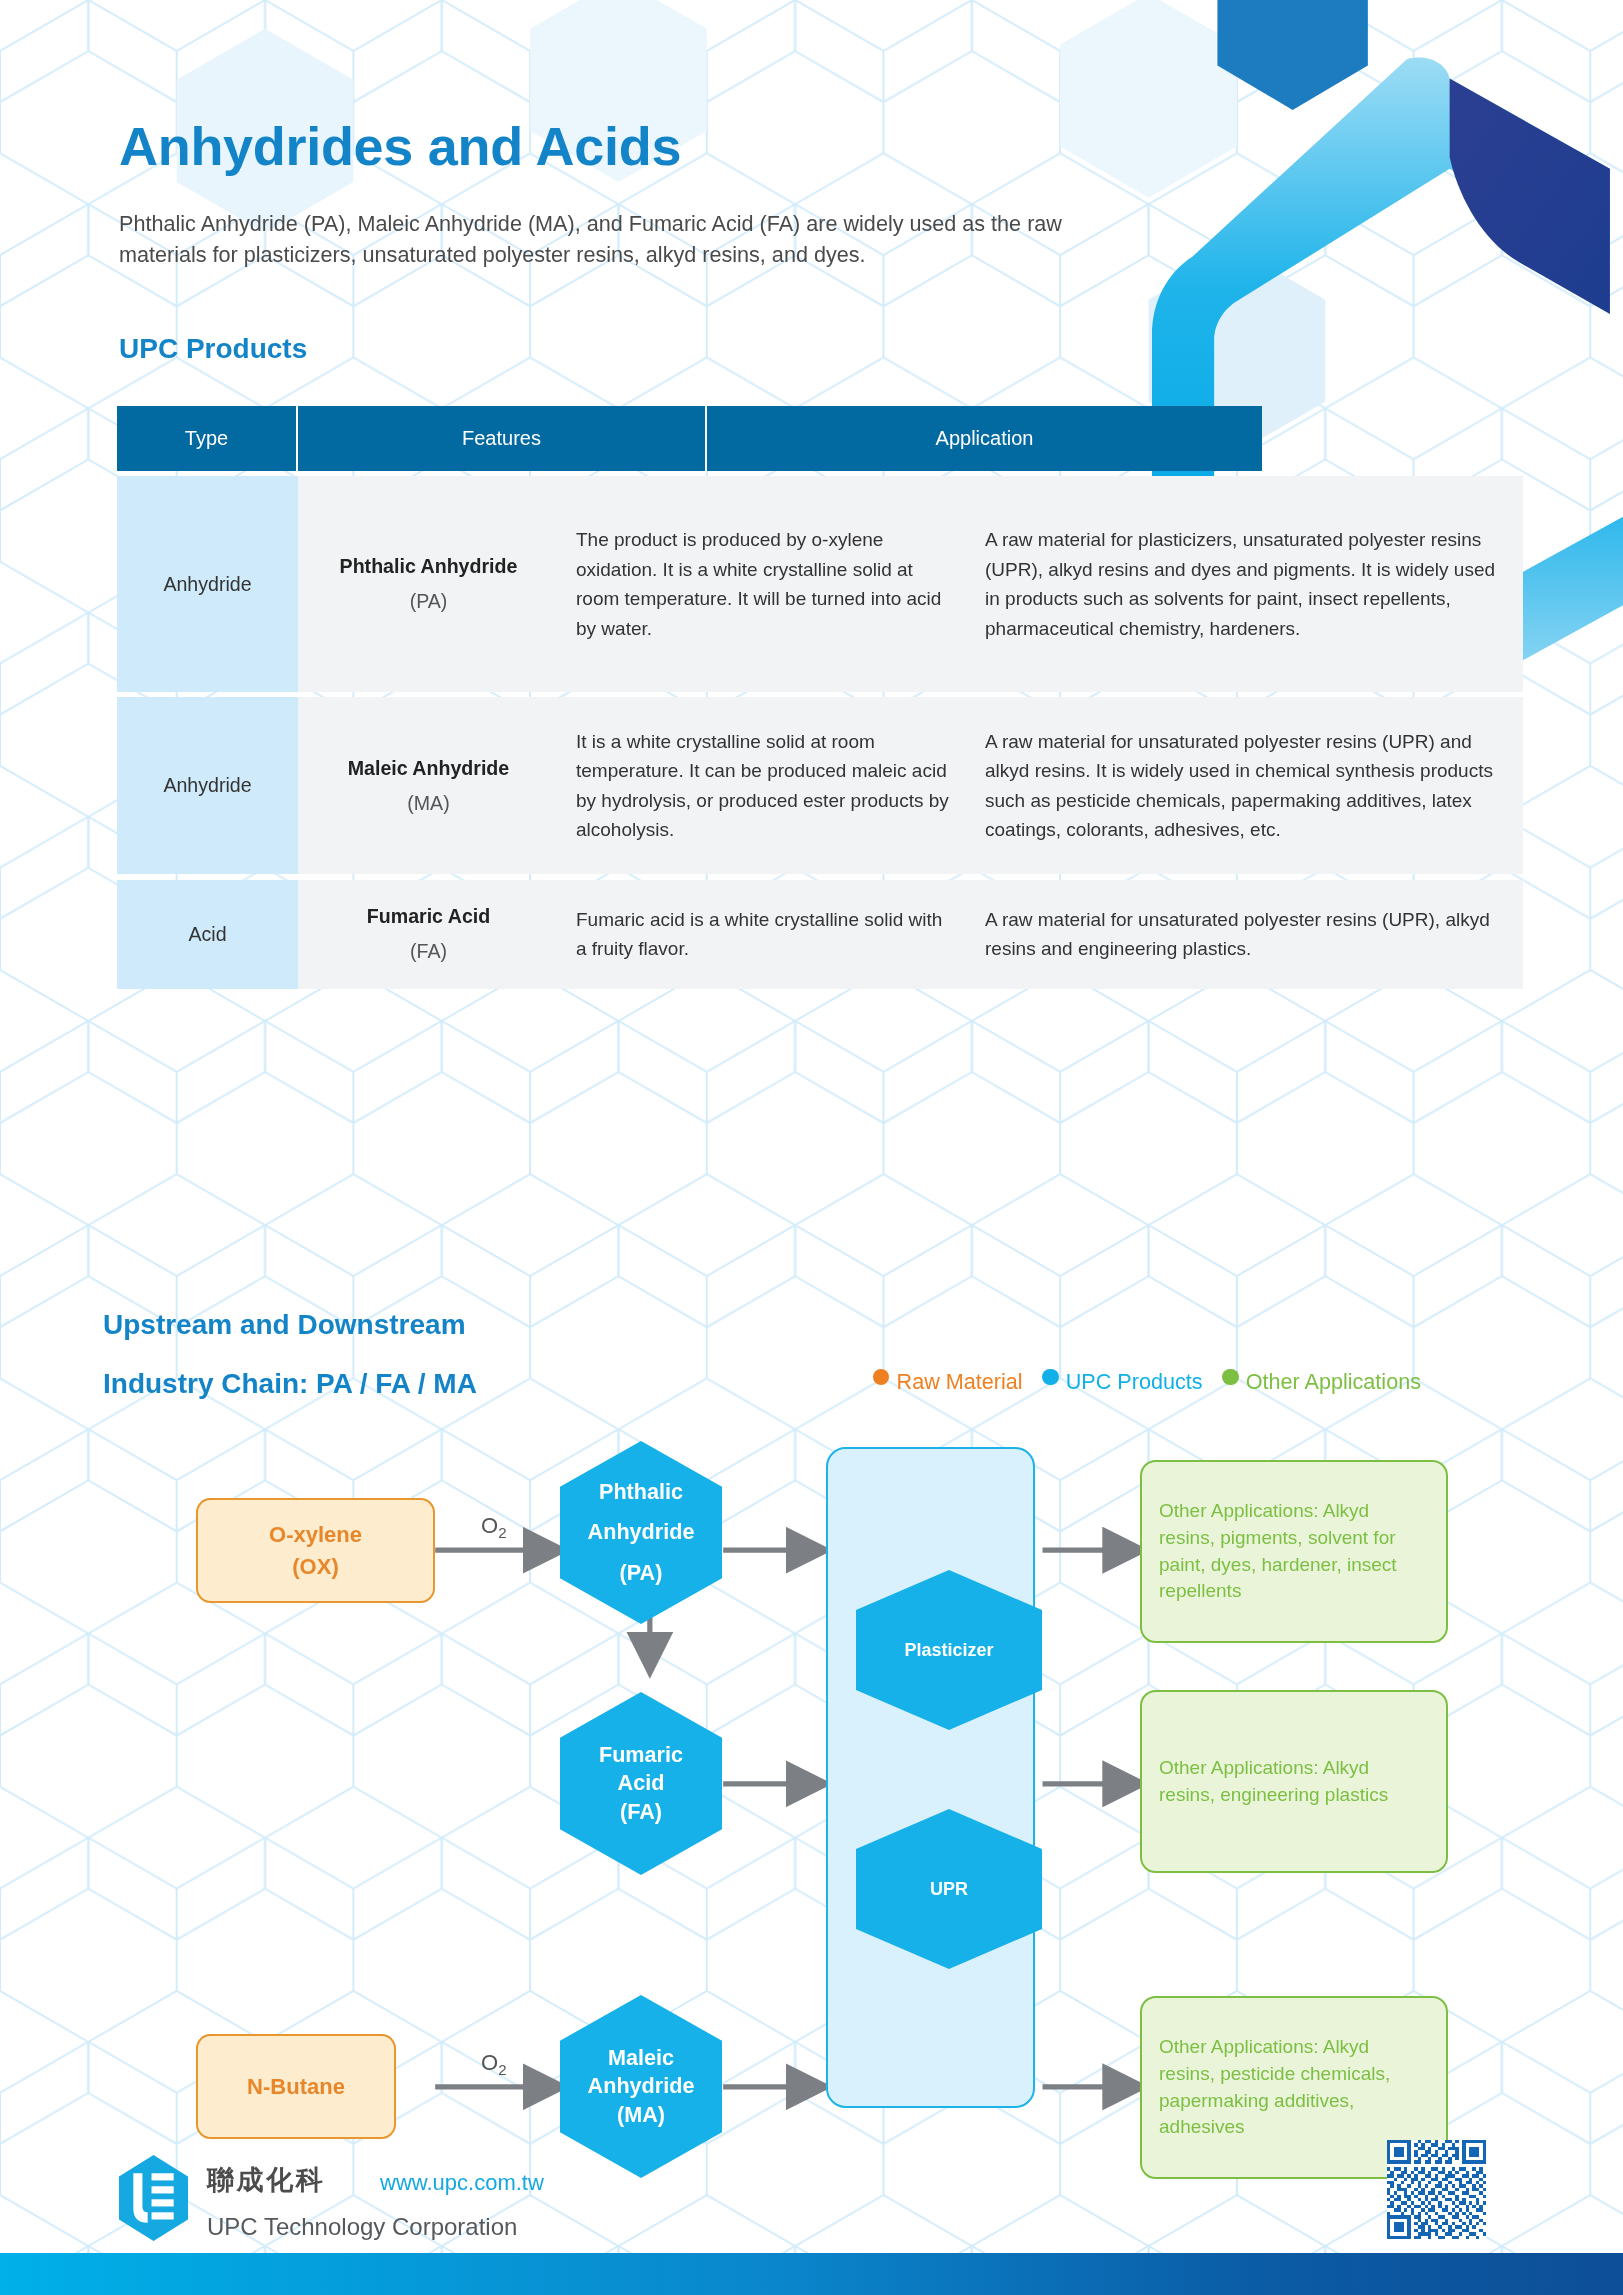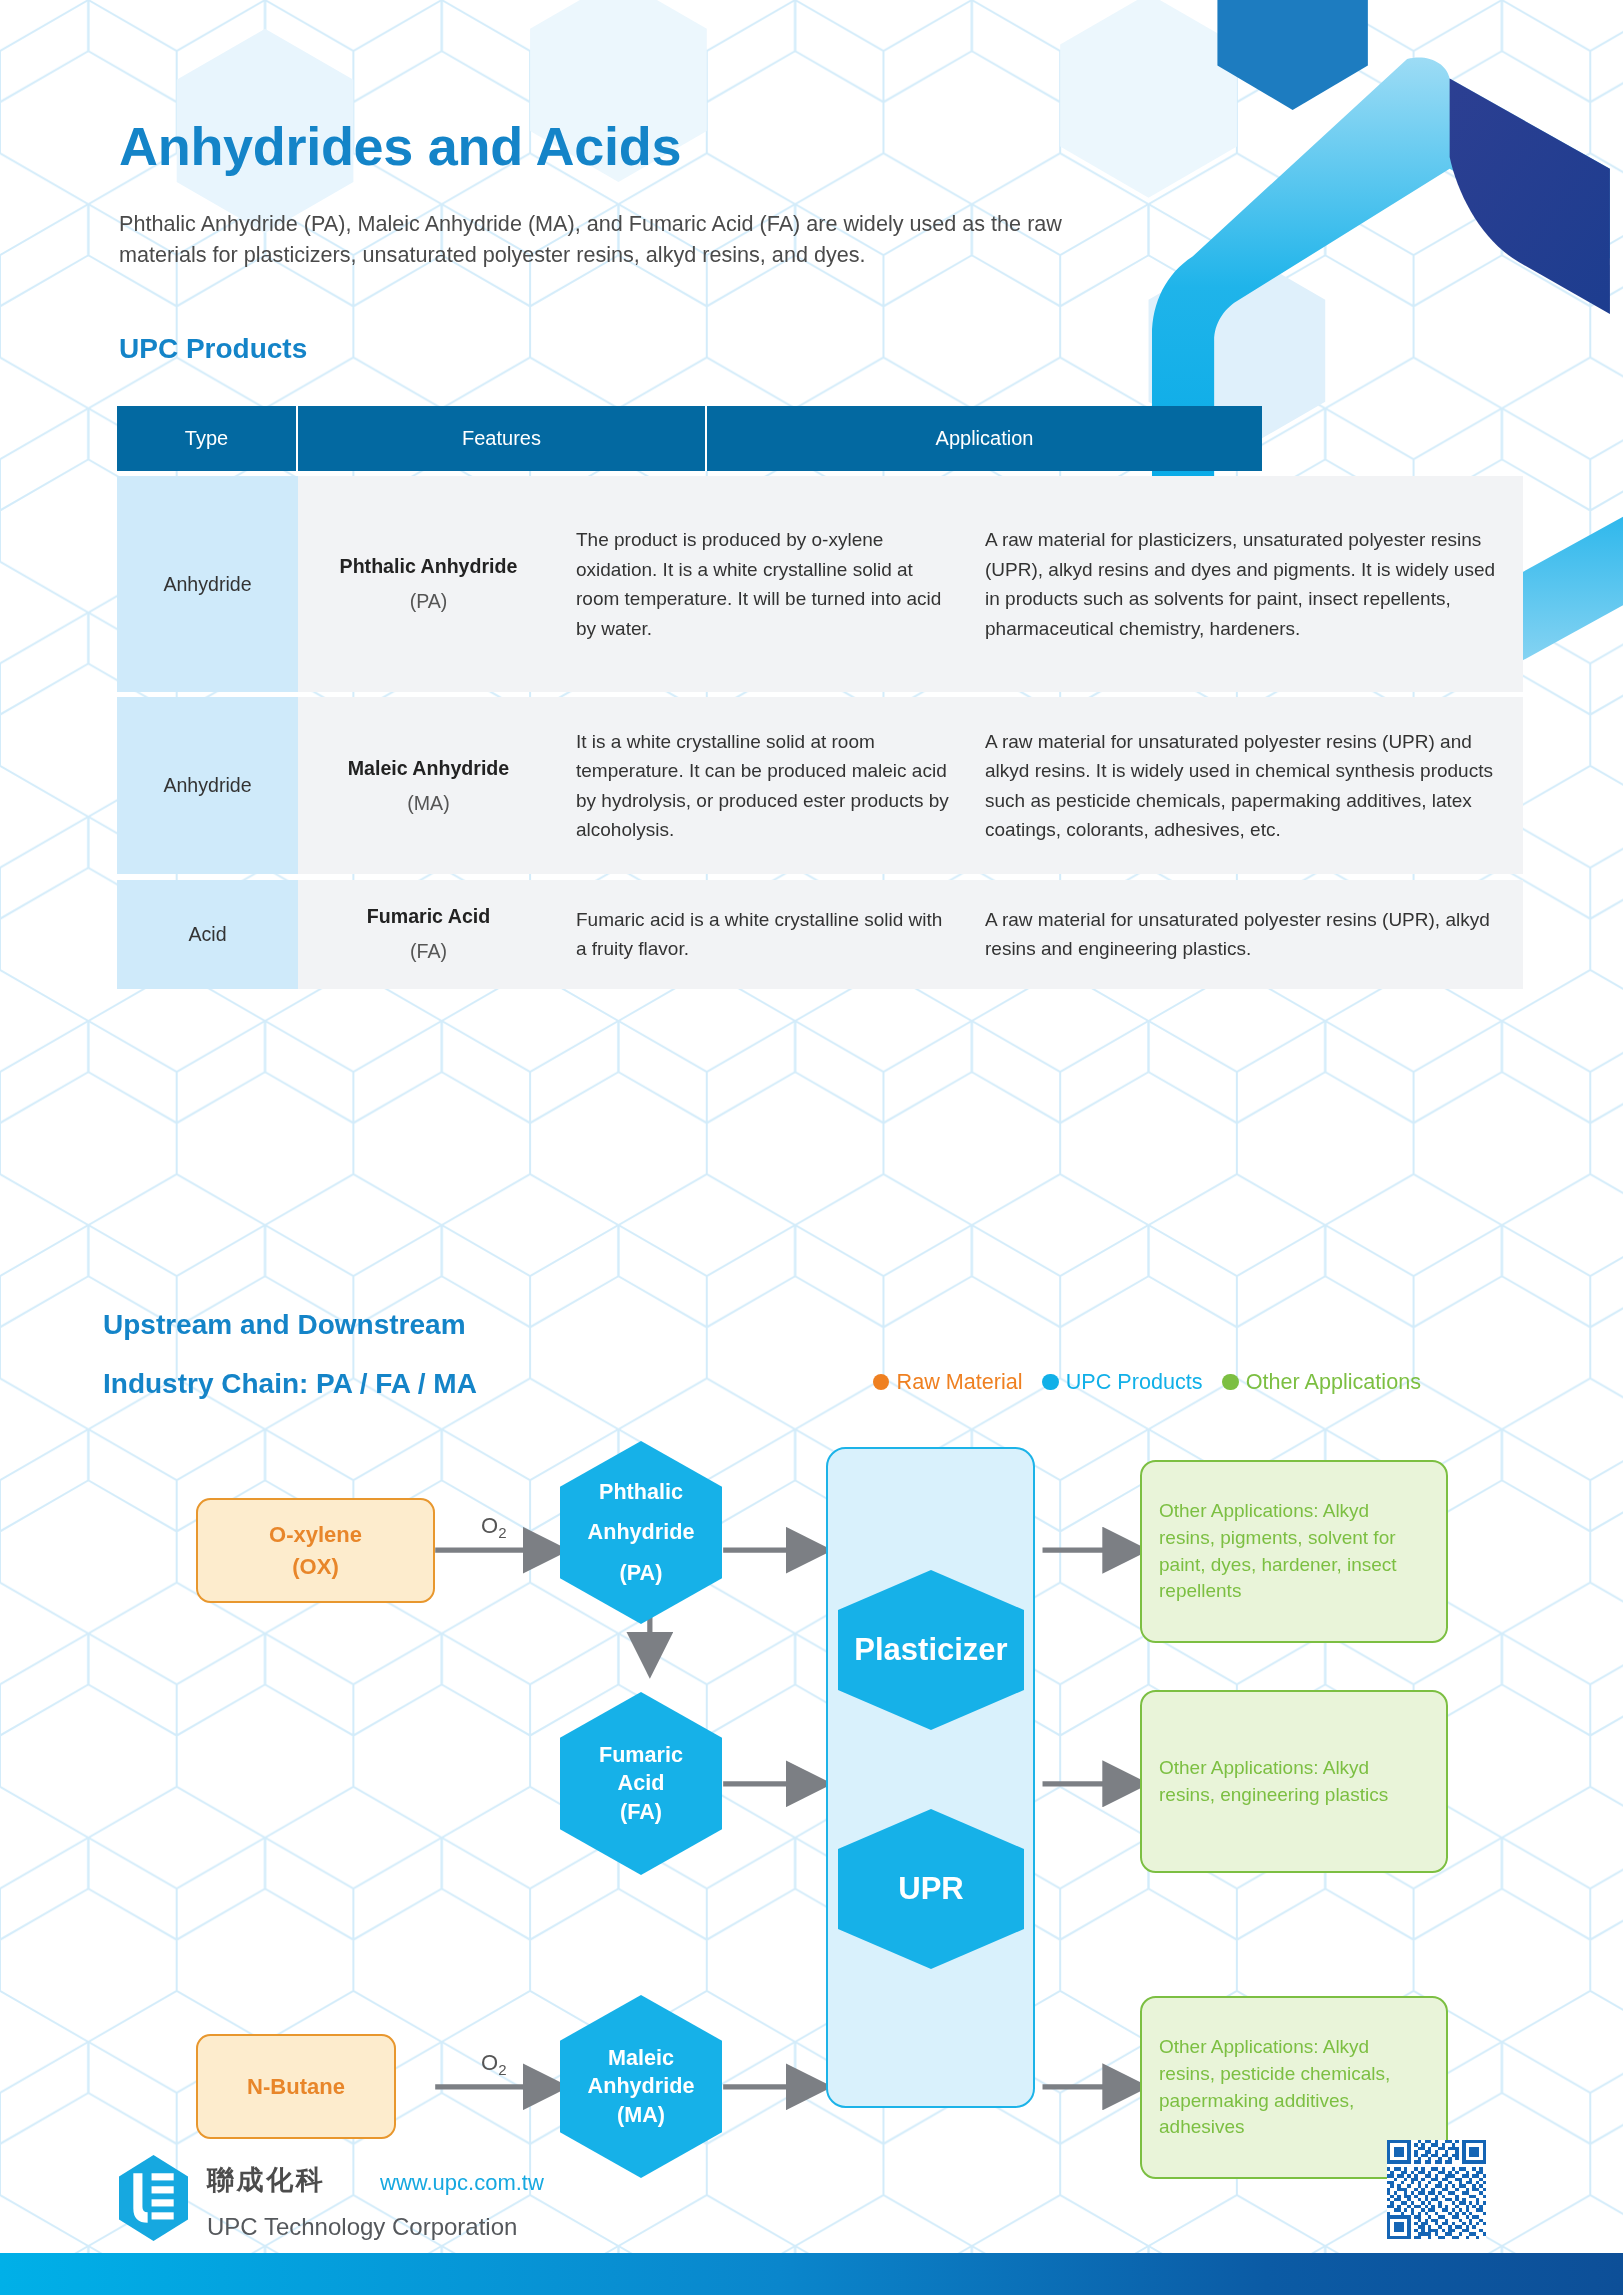--- a/index.html
+++ b/index.html
@@ -106,21 +106,21 @@
   #chain-heading-1 { left: 103px; top: 1309px; }
   #chain-heading-2 { left: 103px; top: 1368px; }
 
   .legend {
     position: absolute;
     left: 873px; top: 1369px;
     display: flex; align-items: center; gap: 19.6px;
     z-index: 6;
     font-size: 21.6px;
   }
-  .legend .item { display:flex; align-items:center; gap: 7.2px; }
+  .legend .item { display:flex; gap: 7.2px; }
   .legend .dot { width: 16.4px; height: 16.4px; border-radius: 50%; display:inline-block; }
 
   .diagram { position: absolute; left: 0; top: 1427px; width: 1623px; height: 694px; z-index: 5; }
 
   .node {
     position: absolute;
     display: flex; flex-direction: column;
     align-items: center; justify-content: center;
     text-align: center;
   }
@@ -132,23 +132,24 @@
     font-weight: bold;
     font-size: 22px;
     line-height: 1.45;
   }
   .hexnode {
     color: #fff; font-weight: bold; font-size: 21.6px; line-height:1.32;
     background: #16b1e8;
     clip-path: polygon(50% 0%, 100% 25%, 100% 75%, 50% 100%, 0% 75%, 0% 25%);
   }
   .hexmid {
-    color: #fff; font-weight: bold; font-size: 31px;
+    color: #fff; font-weight: bold; font-size: 18px;
     background: #16b1e8;
     clip-path: polygon(50% 0%, 100% 25%, 100% 75%, 50% 100%, 0% 75%, 0% 25%);
+    margin-left: 18px;
   }
   .bluebox {
     position: absolute;
     background: #d9f1fc;
     border: 2.6px solid #1cb3e8;
     border-radius: 19.6px;
   }
   .greenbox {
     position: absolute;
     background: #e9f4d9;

